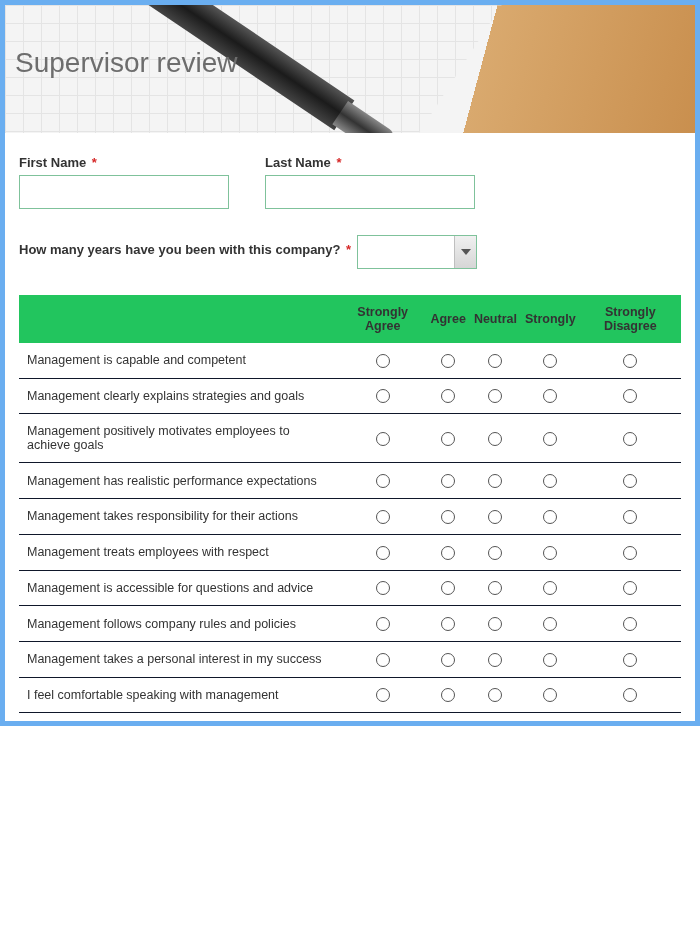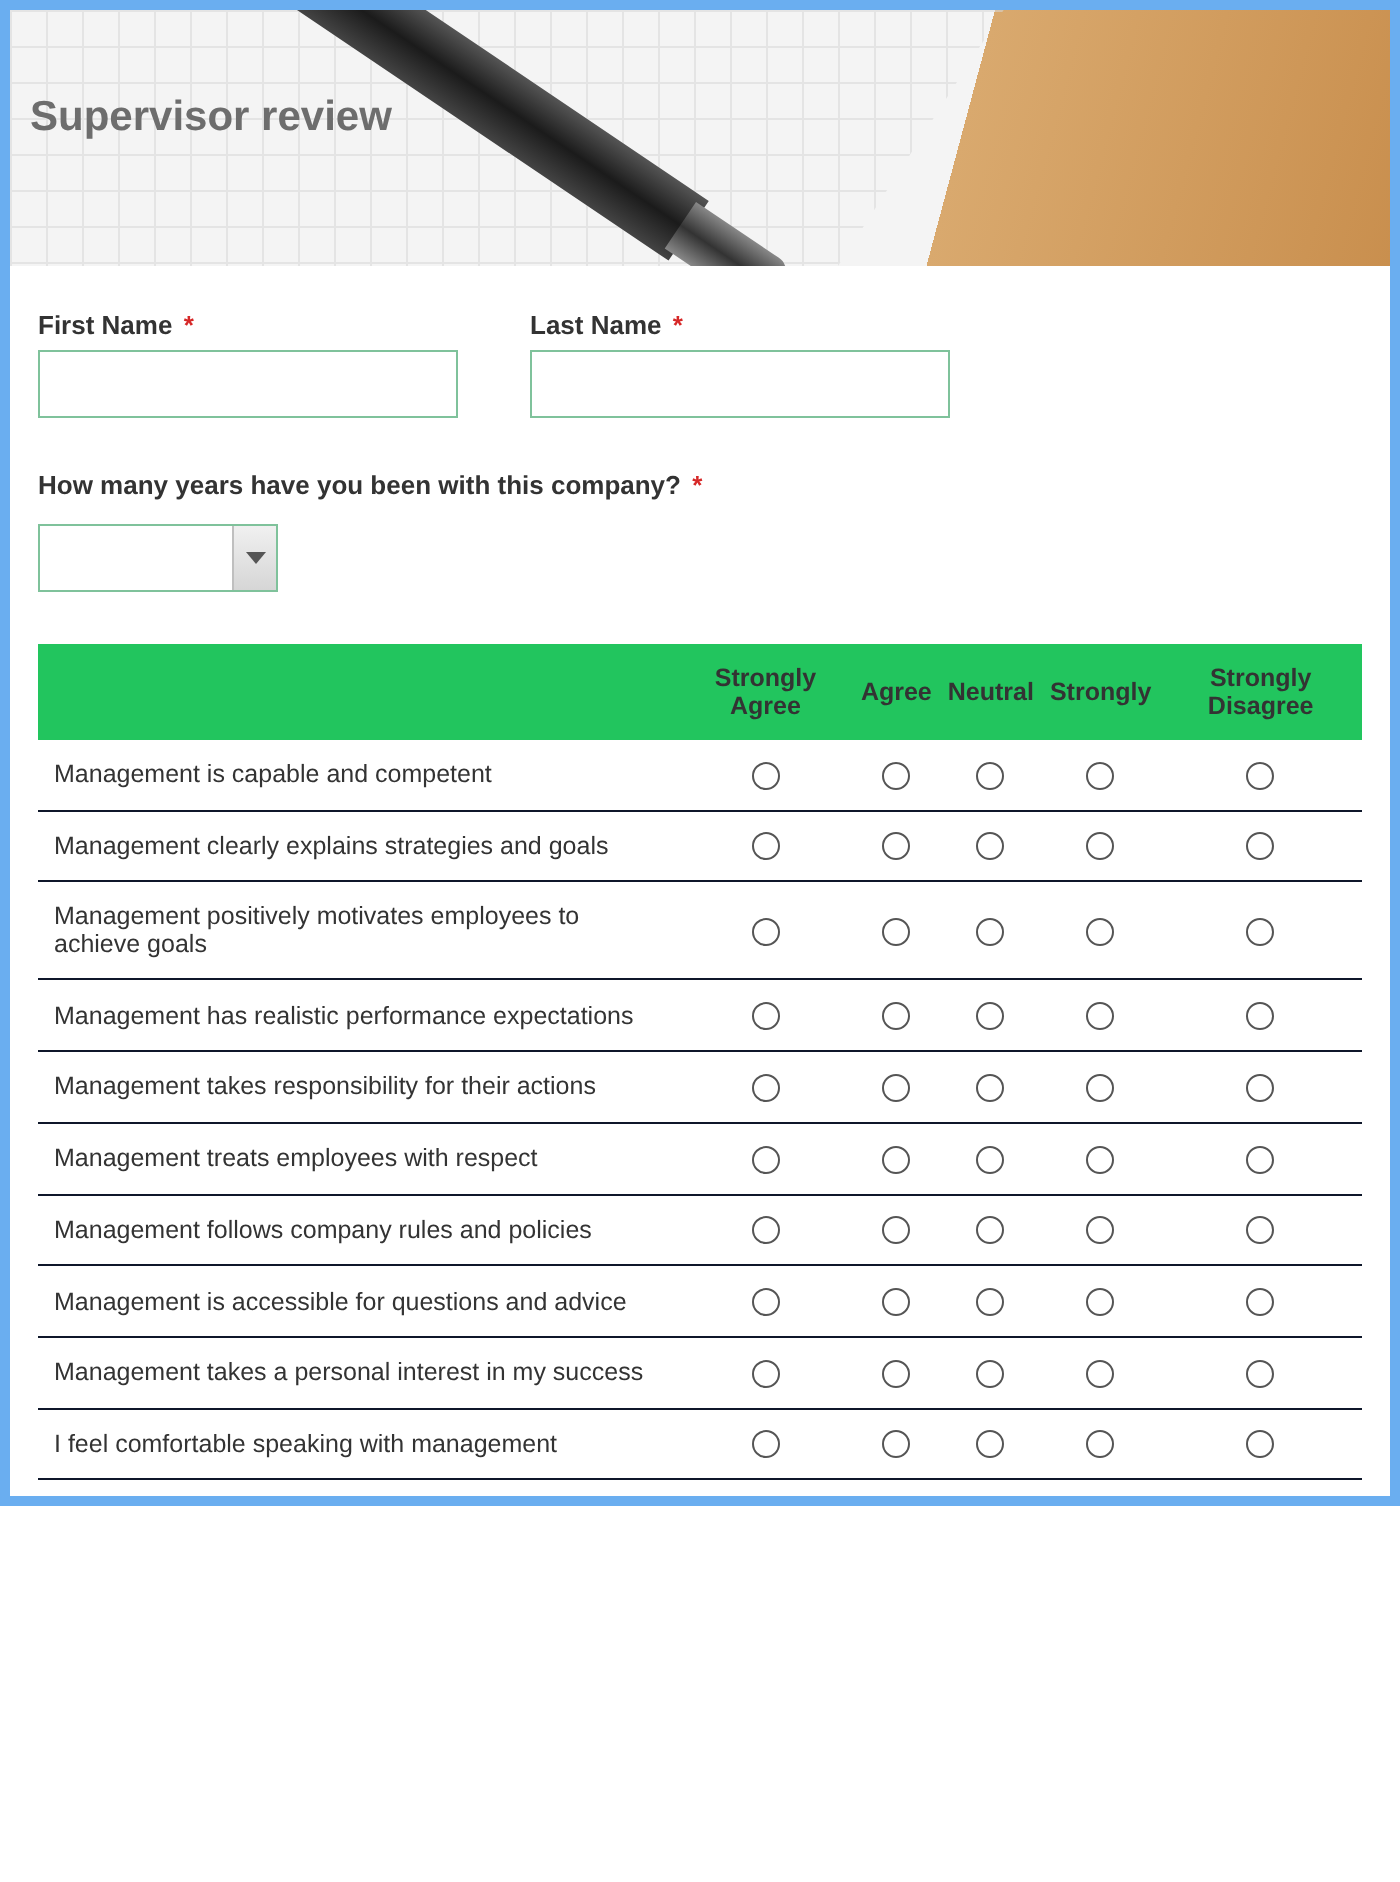--- a/index.html
+++ b/index.html
@@ -49,22 +49,22 @@
       position: absolute;
       left: 255px; top: 74px;
       width: 58px; height: 28px;
       background: linear-gradient(180deg,#888,#333,#888);
       border-radius: 0 8px 8px 0;
     }
     .hero h1 {
       position: absolute;
       left: 10px;
       top: 42px;
-      font-size: 21px;
-      font-weight: 700;
+      font-size: 28px;
+      font-weight: 400;
       color: #6d6d6d;
       z-index: 5;
       text-align: center;
     }
     .form-body {
       padding: 22px 14px 8px 14px;
     }
     .row {
       display: flex;
       gap: 36px;
@@ -174,21 +174,21 @@
       <div class="field">
         <label>
           <span>Last Name</span>
           <span class="req">*</span>
         </label>
         <input type="text" class="text-input" value="" style="">
       </div>
     </div>
 
 
-    <div class="row" style="flex-direction:column; gap:6px; margin-top:6px;">
+    <div class="row" style="flex-direction:row; gap:6px; margin-top:6px;align-items:center;">
       <label class="question-label">
         <span>How many years have you been with this company?</span>
         <span class="req">*</span>
       </label>
       <div class="select-wrapper">
         <div class="select-display"></div>
         <div class="select-btn">
           <svg viewBox="0 0 10 6">
               <path d="M0 0 L5 6 L10 0 Z"></path>
             </svg>
@@ -251,29 +251,29 @@
             </tr>
             <tr>
               <td>Management treats employees with respect</td>
               <td><span class="radio-circle"></span></td>
               <td><span class="radio-circle"></span></td>
               <td><span class="radio-circle"></span></td>
               <td><span class="radio-circle"></span></td>
               <td><span class="radio-circle"></span></td>
             </tr>
             <tr>
+              <td>Management is accessible for questions and advice</td>
+              <td><span class="radio-circle"></span></td>
+              <td><span class="radio-circle"></span></td>
+              <td><span class="radio-circle"></span></td>
+              <td><span class="radio-circle"></span></td>
+              <td><span class="radio-circle"></span></td>
+            </tr>
+            <tr>
               <td>Management follows company rules and policies</td>
-              <td><span class="radio-circle"></span></td>
-              <td><span class="radio-circle"></span></td>
-              <td><span class="radio-circle"></span></td>
-              <td><span class="radio-circle"></span></td>
-              <td><span class="radio-circle"></span></td>
-            </tr>
-            <tr>
-              <td>Management is accessible for questions and advice</td>
               <td><span class="radio-circle"></span></td>
               <td><span class="radio-circle"></span></td>
               <td><span class="radio-circle"></span></td>
               <td><span class="radio-circle"></span></td>
               <td><span class="radio-circle"></span></td>
             </tr>
             <tr>
               <td>Management takes a personal interest in my success</td>
               <td><span class="radio-circle"></span></td>
               <td><span class="radio-circle"></span></td>

